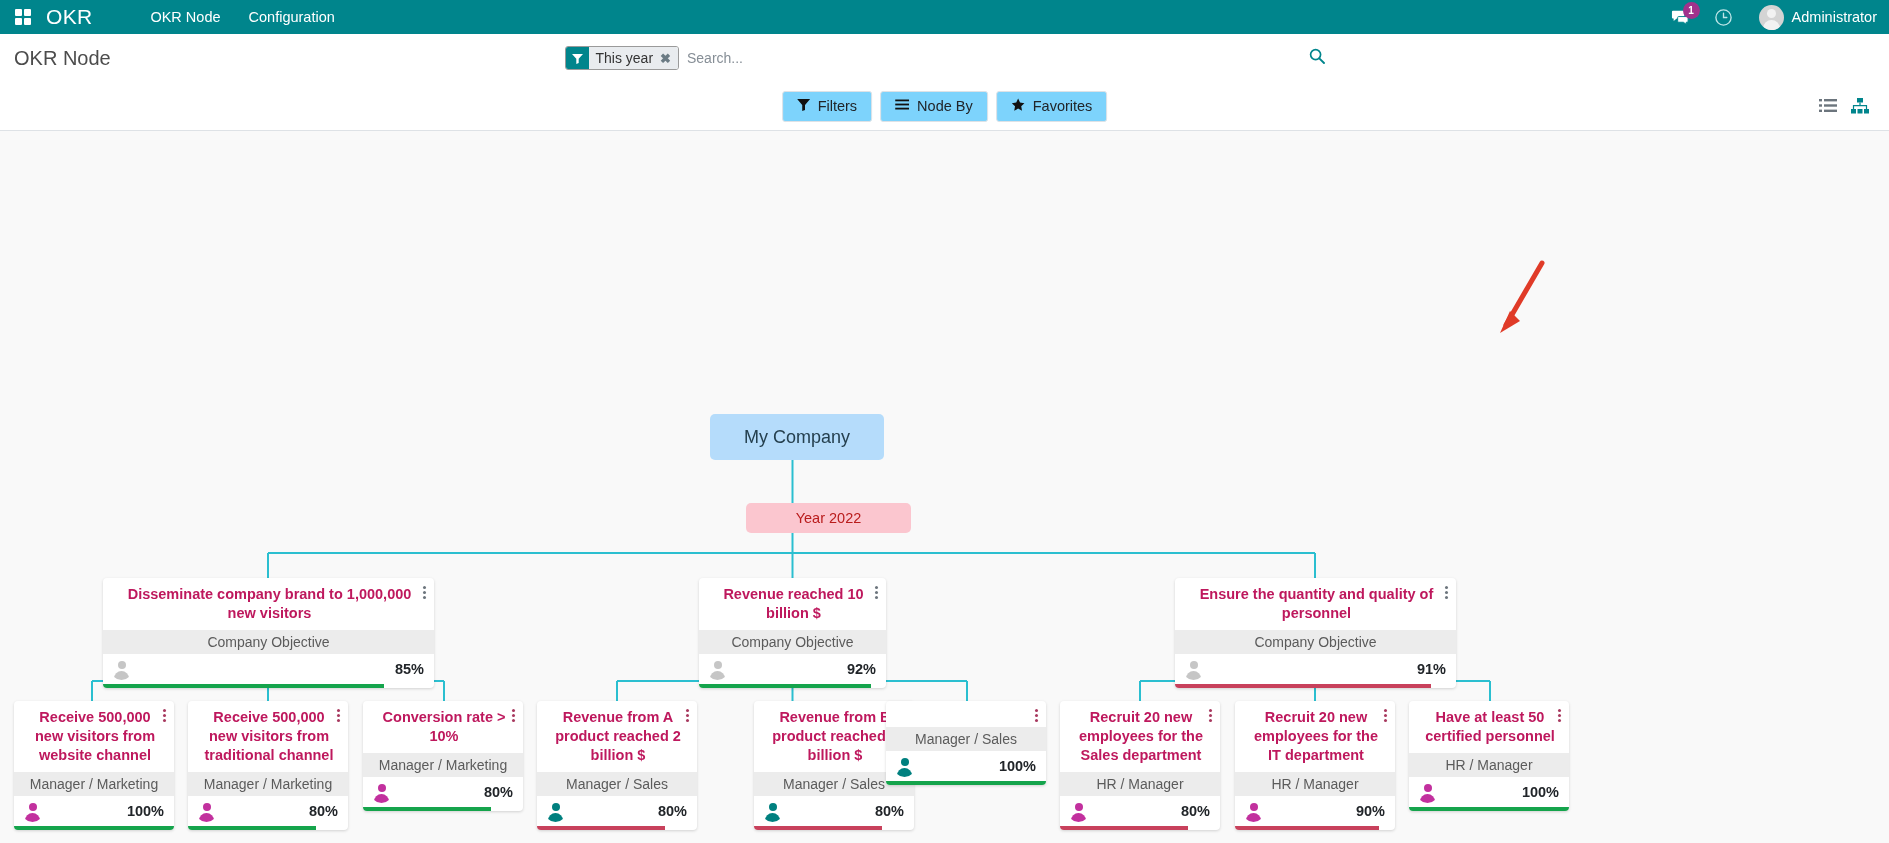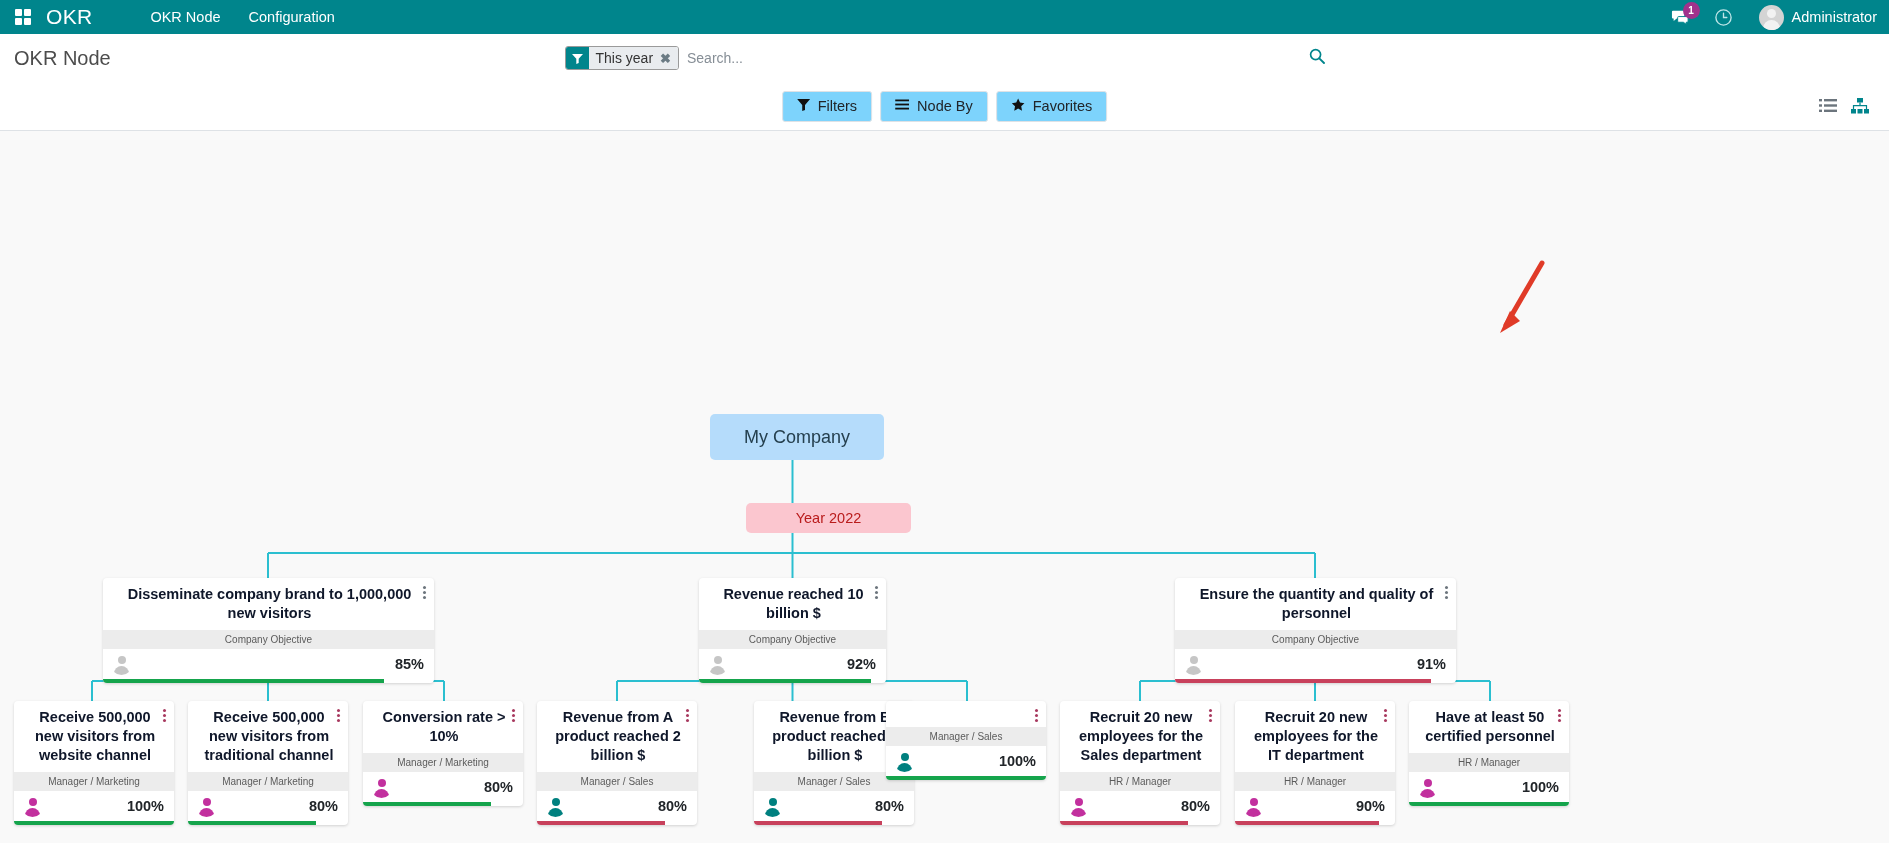--- a/index.html
+++ b/index.html
@@ -111,31 +111,31 @@
   .card {
     position: absolute; background: #ffffff; border-radius: 4px;
     box-shadow: 0 1px 3px rgba(0,0,0,.16); overflow: hidden;
     display: flex; flex-direction: column;
   }
   .card-title {
     display: flex; align-items: flex-start; justify-content: center;
     padding: 7px 10px 7px 12px; position: relative; min-height: 26px;
   }
   .card-title span {
-    font-size: 14.5px; color: #0f172a; font-weight: bold; text-align: center;
+    font-size: 14.5px; color: #be185d; font-weight: bold; text-align: center;
     line-height: 19px;
   }
   .kebab {
     position: absolute; right: 6px; top: 6px; display: flex; flex-direction: column;
     gap: 2px; cursor: pointer; padding: 2px;
   }
   .kebab i { width: 3px; height: 3px; border-radius: 50%; background: #a8395f; display: block; }
   .kebab.grey i { background: #6c757d; }
   .card-sub {
-    background: #ececec; text-align: center; font-size: 10px; color: #5b5b5b;
+    background: #ececec; text-align: center; font-size: 14px; color: #5b5b5b;
     padding: 4px 6px;
   }
   .card-foot {
     display: flex; align-items: center; justify-content: space-between;
     padding: 4px 10px 4px 8px; min-height: 30px;
   }
   .pct { font-size: 14.5px; font-weight: bold; color: #212529; }
   .progress { height: 4px; width: 100%; background: transparent; }
   .progress i { display: block; height: 4px; }
 

